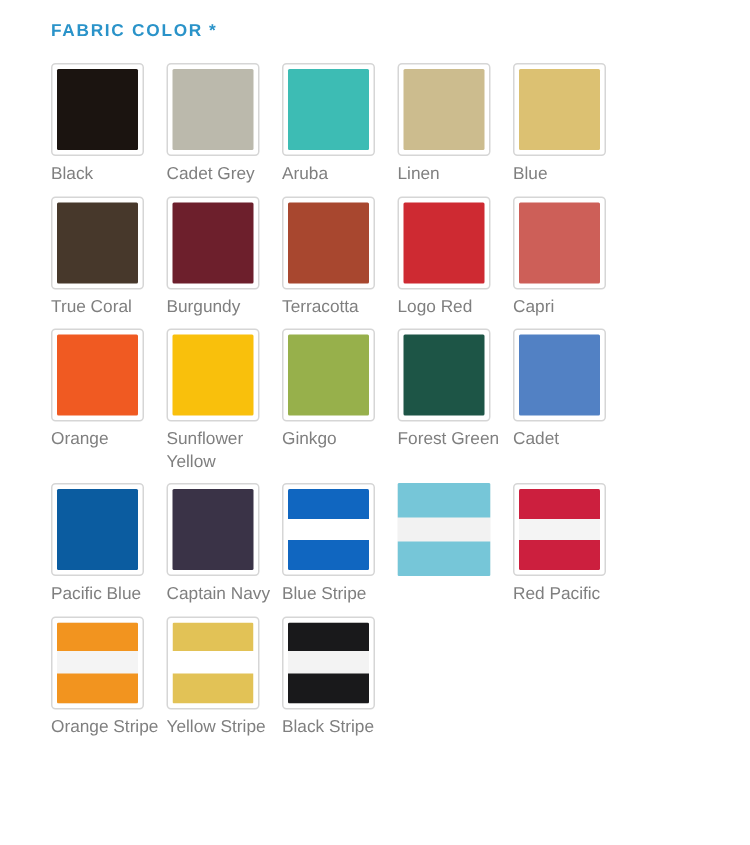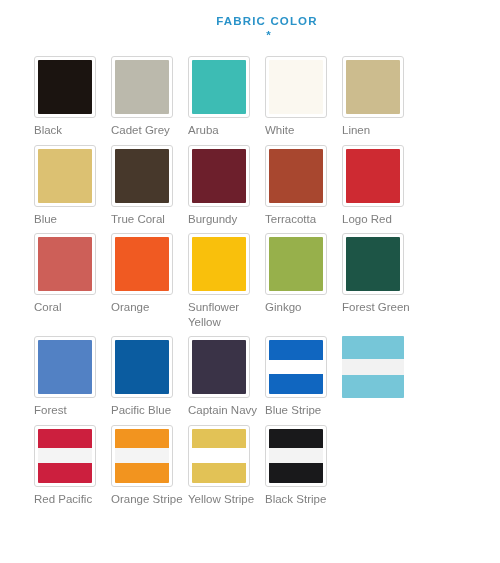--- a/index.html
+++ b/index.html
@@ -20,22 +20,21 @@
 
   .section-heading {
     margin: 0 0 14px 34px;
     font-size: 11.5px;
     font-weight: bold;
     letter-spacing: 1.15px;
     color: #2a93c9;
     text-transform: uppercase;
     line-height: 14px;
     display: flex;
-    align-items: center;
-    flex-direction: column;
+    align-items: flex-end;
   }
   .section-heading .req-star {
     margin-left: 4px;
     font-size: 11.5px;
     font-weight: bold;
     color: #2a93c9;
   }
 
   .swatch-grid {
     display: flex;
@@ -127,26 +126,20 @@
         <div class="swatch-label">Cadet Grey</div>
       </div>
       <div class="swatch-cell">
         <div class="swatch-frame">
           <span class="swatch-chip" style="background: rgb(61, 188, 180);"></span>
         </div>
         <div class="swatch-label">Aruba</div>
       </div>
       <div class="swatch-cell">
         <div class="swatch-frame">
-          <span class="swatch-chip" style="background: rgb(251, 248, 240);"></span>
-        </div>
-        <div class="swatch-label">White</div>
-      </div>
-      <div class="swatch-cell">
-        <div class="swatch-frame">
           <span class="swatch-chip" style="background: rgb(204, 188, 142);"></span>
         </div>
         <div class="swatch-label">Linen</div>
       </div>
       <div class="swatch-cell">
         <div class="swatch-frame">
           <span class="swatch-chip" style="background: rgb(220, 193, 114);"></span>
         </div>
         <div class="swatch-label">Blue</div>
       </div>
@@ -171,21 +164,21 @@
       <div class="swatch-cell">
         <div class="swatch-frame">
           <span class="swatch-chip" style="background: rgb(206, 42, 50);"></span>
         </div>
         <div class="swatch-label">Logo Red</div>
       </div>
       <div class="swatch-cell">
         <div class="swatch-frame">
           <span class="swatch-chip" style="background: rgb(205, 95, 88);"></span>
         </div>
-        <div class="swatch-label">Coral</div>
+        <div class="swatch-label">Capri</div>
       </div>
       <div class="swatch-cell">
         <div class="swatch-frame">
           <span class="swatch-chip" style="background: rgb(240, 90, 34);"></span>
         </div>
         <div class="swatch-label">Orange</div>
       </div>
       <div class="swatch-cell">
         <div class="swatch-frame">
           <span class="swatch-chip" style="background: rgb(249, 192, 12);"></span>
@@ -201,21 +194,21 @@
       <div class="swatch-cell">
         <div class="swatch-frame">
           <span class="swatch-chip" style="background: rgb(29, 85, 70);"></span>
         </div>
         <div class="swatch-label">Forest Green</div>
       </div>
       <div class="swatch-cell">
         <div class="swatch-frame">
           <span class="swatch-chip" style="background: rgb(82, 129, 196);"></span>
         </div>
-        <div class="swatch-label">Forest</div>
+        <div class="swatch-label">Cadet</div>
       </div>
       <div class="swatch-cell">
         <div class="swatch-frame">
           <span class="swatch-chip" style="background: rgb(11, 92, 160);"></span>
         </div>
         <div class="swatch-label">Pacific Blue</div>
       </div>
       <div class="swatch-cell">
         <div class="swatch-frame">
           <span class="swatch-chip" style="background: rgb(58, 51, 71);"></span>

